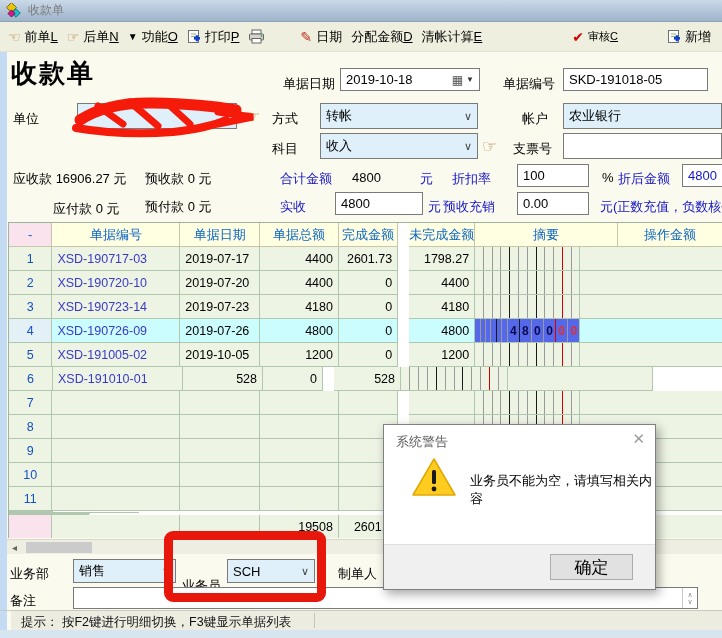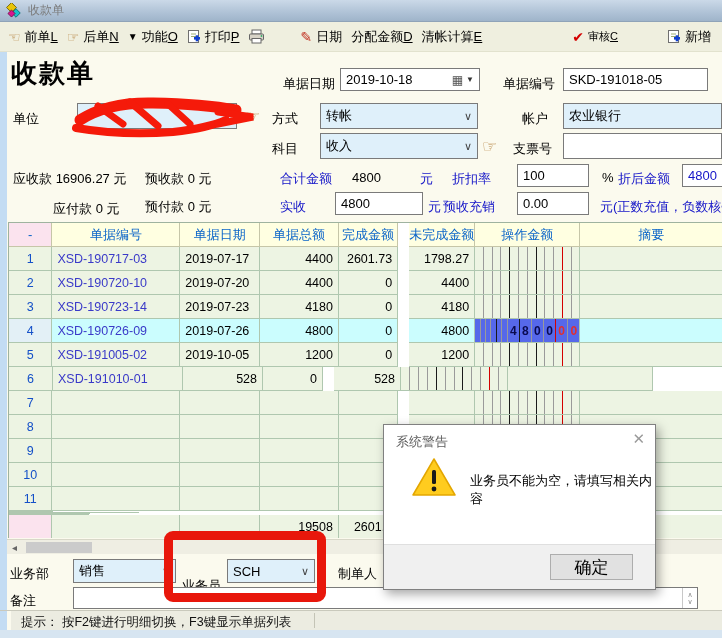--- a/index.html
+++ b/index.html
@@ -256,22 +256,22 @@
   <span class="lbl blue" style="left:600px;top:198px;width:122px;overflow:hidden;">元(正数充值，负数核销</span>
 
   <div class="grid" id="grid">
       <div class="trow hrow">
         <div class="tcell c0">-</div>
         <div class="tcell c1">单据编号</div>
         <div class="tcell c2">单据日期</div>
         <div class="tcell c3">单据总额</div>
         <div class="tcell c4">完成金额</div>
         <div class="tcell c5">未完成金额</div>
+        <div class="tcell c7">摘要</div>
         <div class="tcell c6">操作金额</div>
-        <div class="tcell c7">摘要</div>
       </div>
       <div class="trow drow">
         <div class="tcell c0">1</div>
         <div class="tcell c1">XSD-190717-03</div>
         <div class="tcell c2">2019-07-17</div>
         <div class="tcell c3">4400</div>
         <div class="tcell c4">2601.73</div>
         <div class="tcell c5">1798.27</div>
         <div class="tcell c6">
           <div class="dg">

